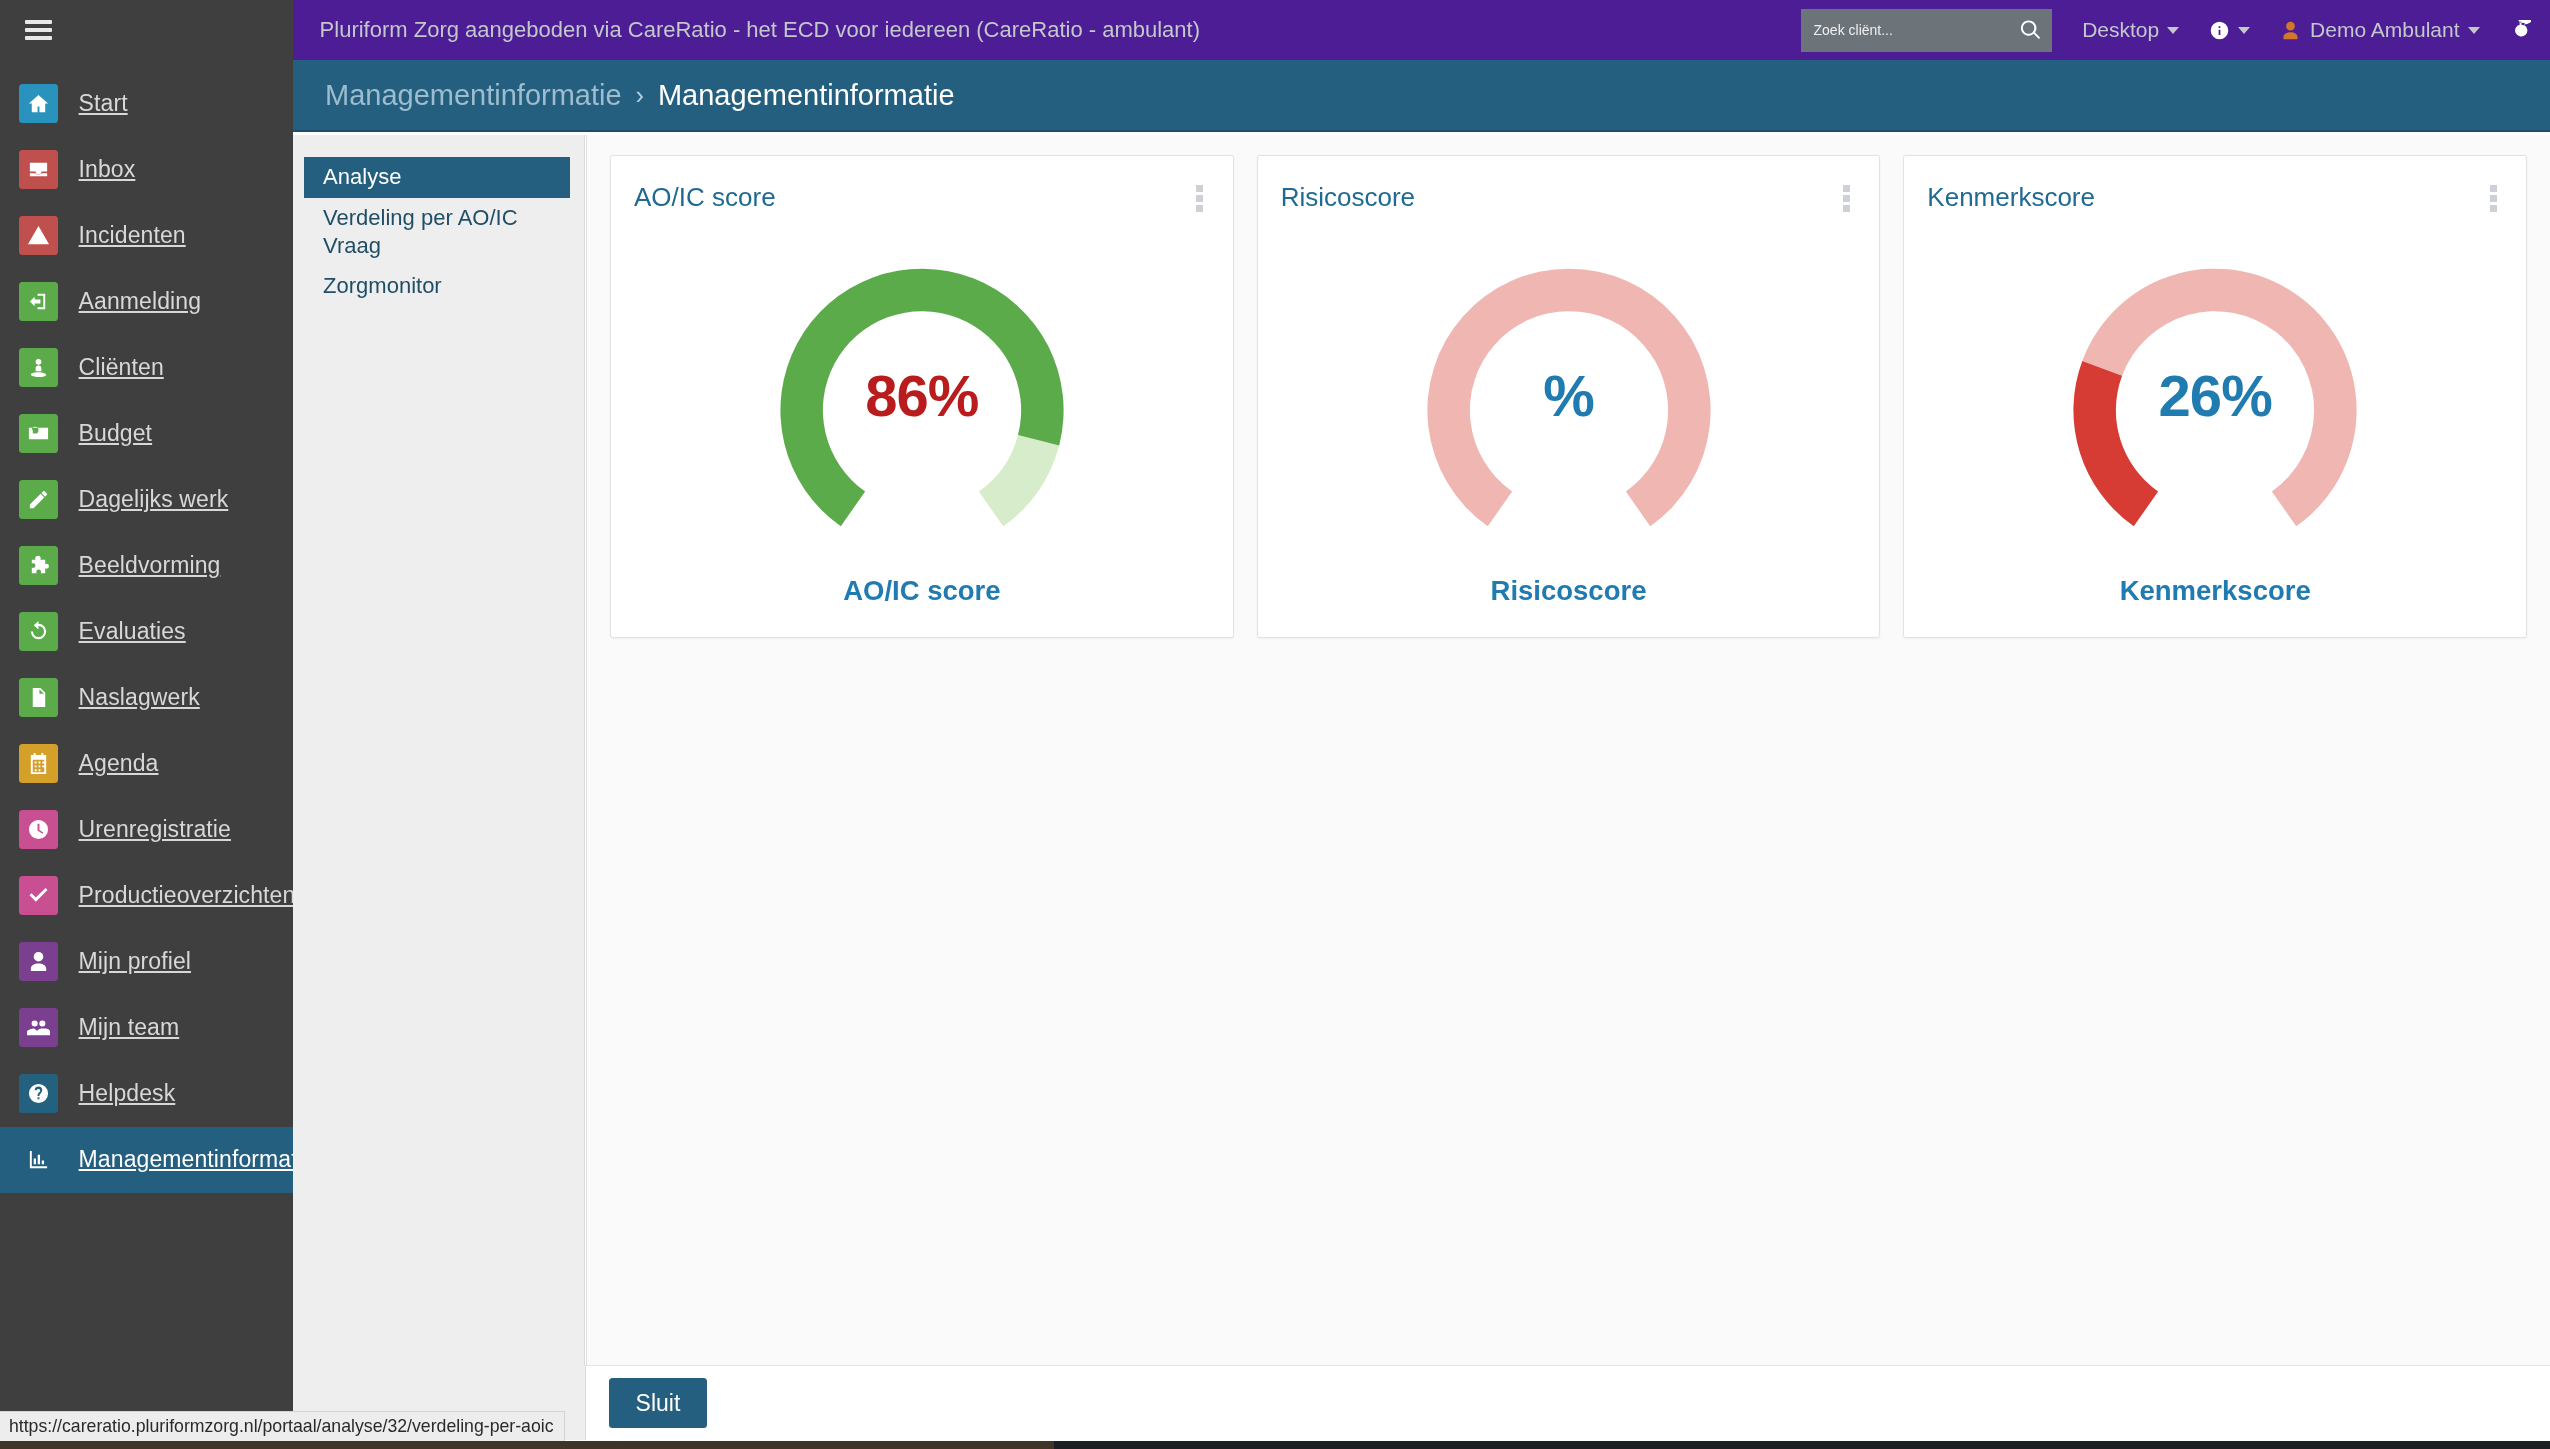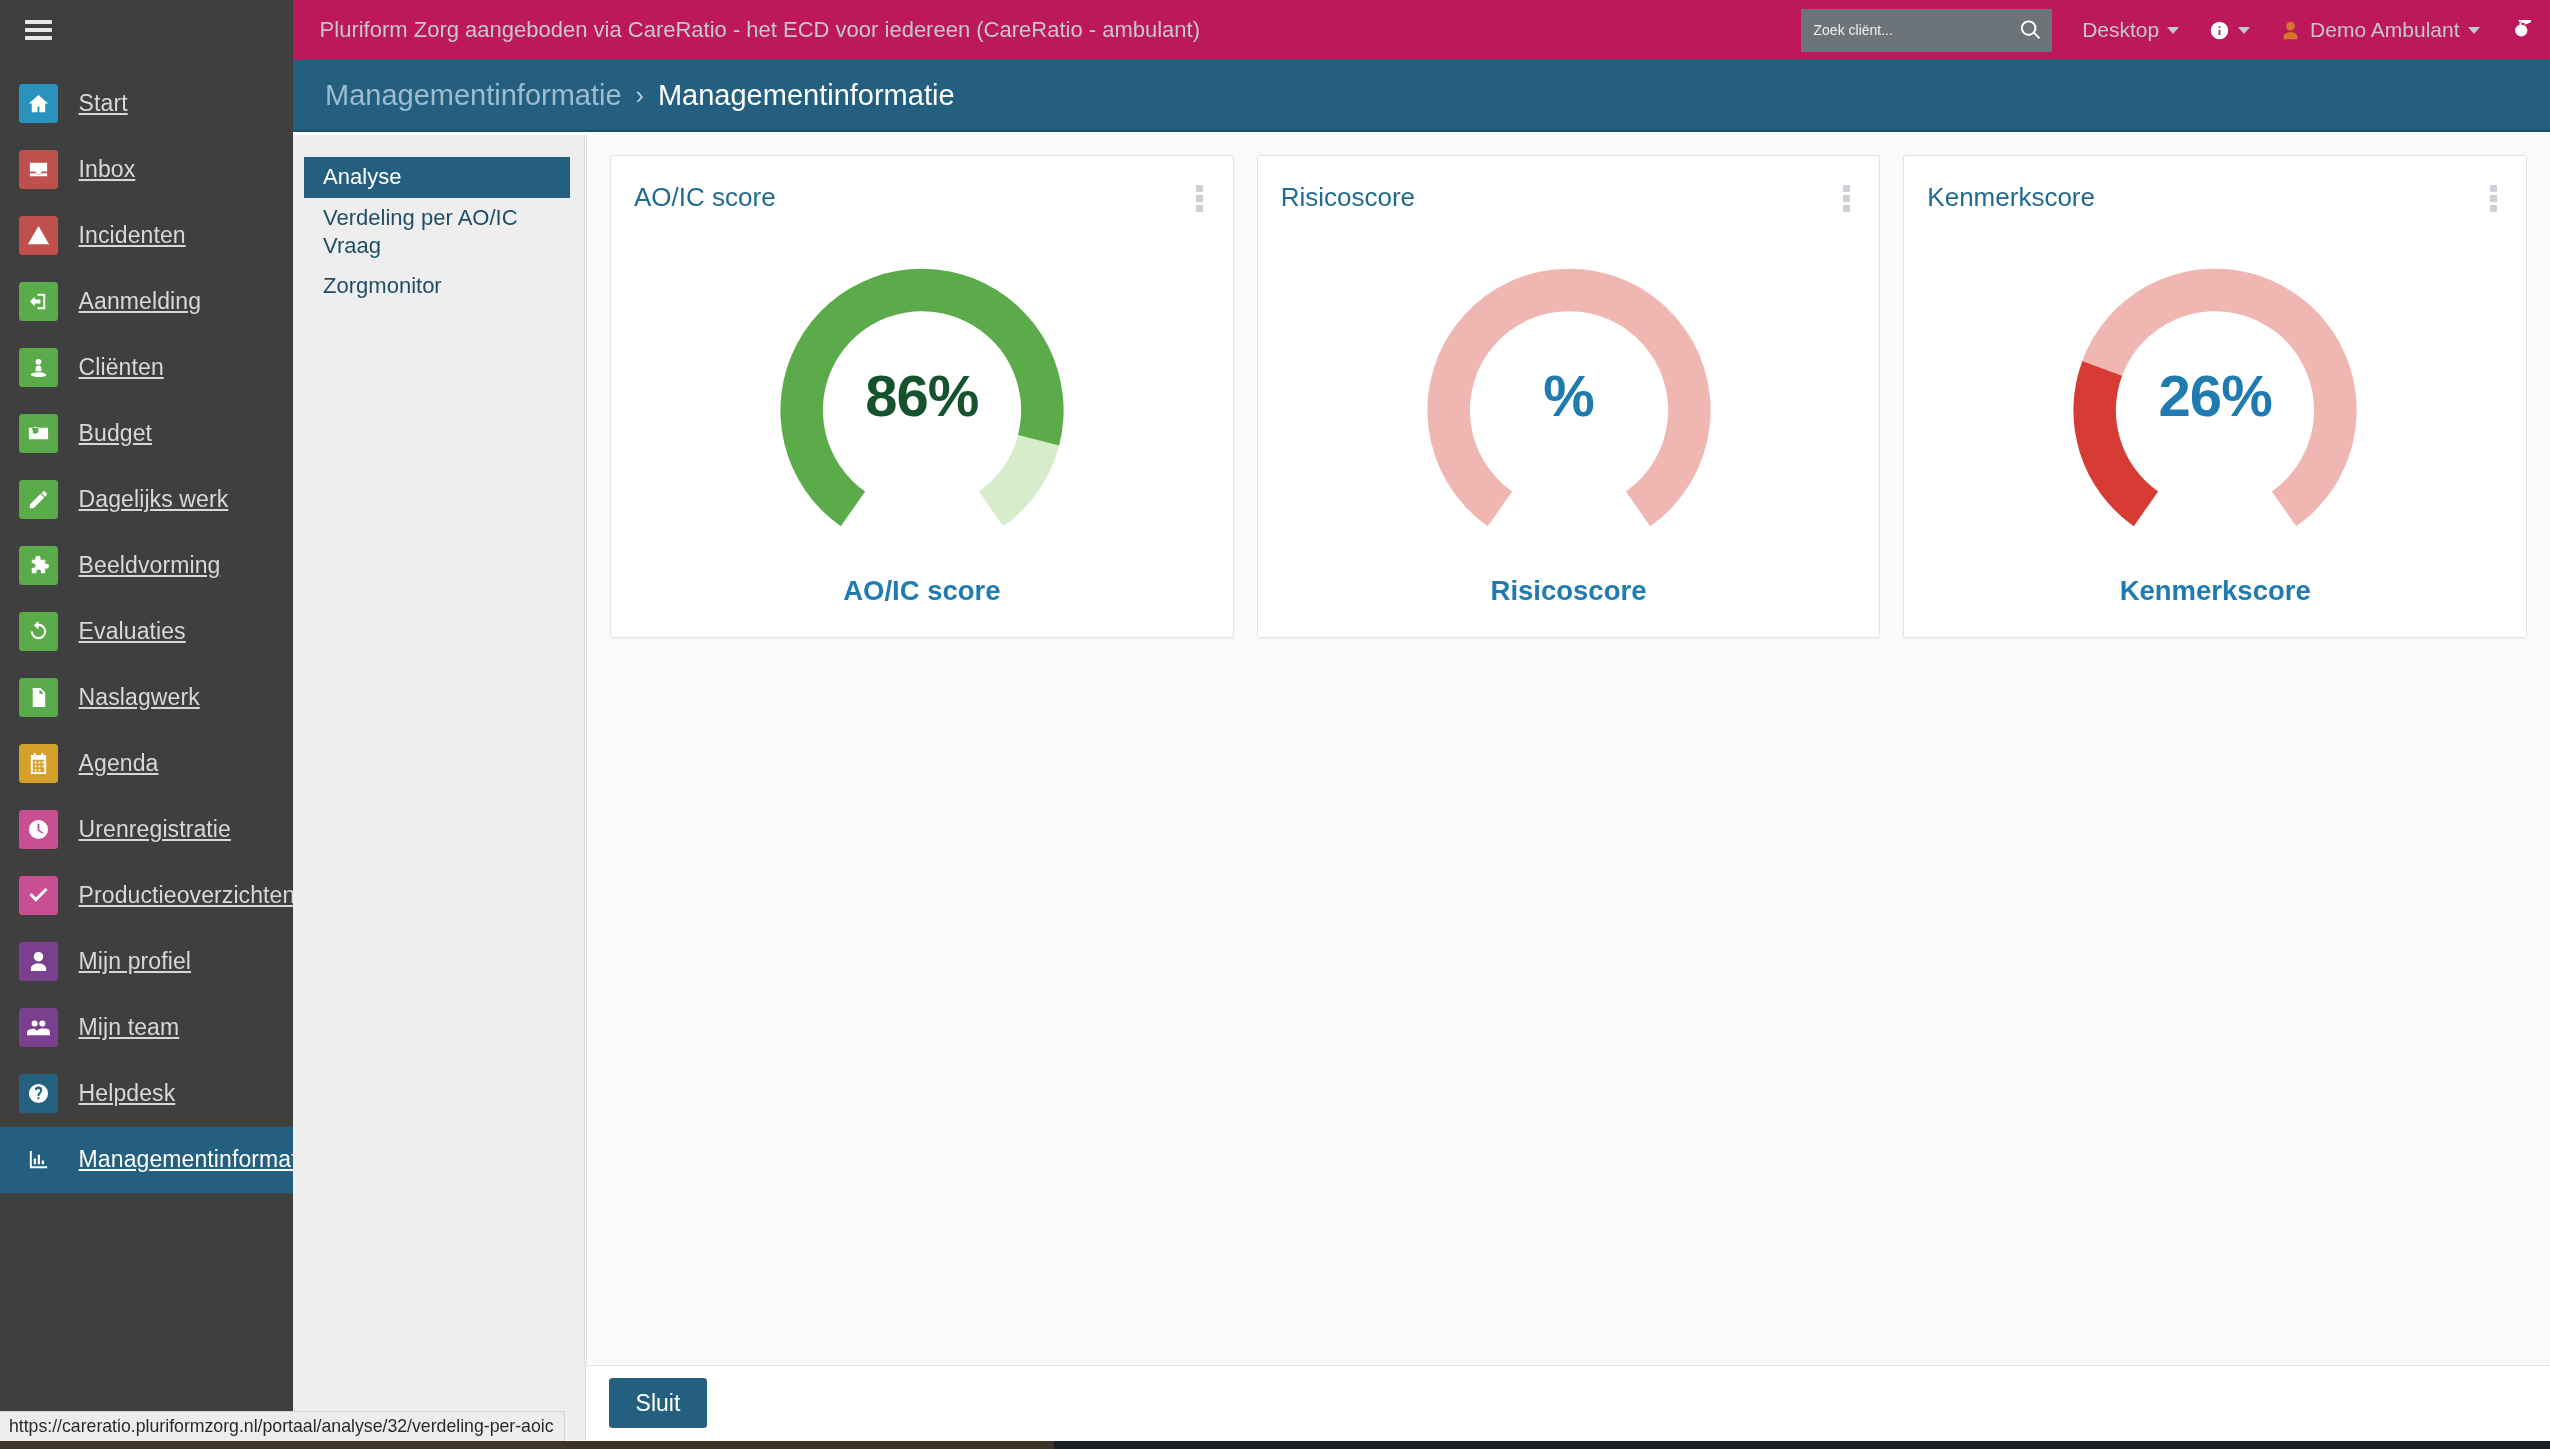--- a/index.html
+++ b/index.html
@@ -54,21 +54,21 @@
     letter-spacing: 0.1px;
     white-space: nowrap;
     text-decoration: underline;
   }
   .nav-item.active .nav-label { color: #ffffff; }
 
   
   #topbar {
     position: absolute; left: 293px; top: 0;
     width: 2257px; height: 60px;
-    background: #be185d;
+    background: #4c1d95;
     display: flex; align-items: center;
   }
   #topbar-title {
     margin-left: 26.6px;
     font-size: 22px;
     color: #c3c8cb;
     white-space: nowrap;
   }
   #topbar-right {
     margin-left: auto;
@@ -509,21 +509,21 @@
               <i></i>
               <i></i>
               <i></i>
             </div>
           </div>
           <div class="gauge-wrap">
             <svg class="gauge-svg" width="372" height="354" viewBox="0 0 420 400">
               <path d="M364.973305780581 254.79038194637664 A160 160 0 0 1 301.77222981616745 346.0643270862386 L274.2405608713172 306.74502896036705 A112 112 0 0 0 318.48131404640674 242.85326736246364 Z" fill="#d6ecca"></path>
               <path d="M118.22777018383266 346.06432708623873 A160 160 0 1 1 364.973305780581 254.79038194637664 L318.48131404640674 242.85326736246364 A112 112 0 1 0 145.75943912868286 306.7450289603671 Z" fill="#5cab4a"></path>
             </svg>
-            <div class="gauge-value" style="color: #14532d;">86%</div>
+            <div class="gauge-value" style="color: #b91c1c;">86%</div>
           </div>
           <div class="gauge-caption">AO/IC score</div>
         </div>
         <div class="card">
           <div class="card-head">
             <div class="card-title">Risicoscore</div>
             <div class="kebab">
               <i></i>
               <i></i>
               <i></i>

